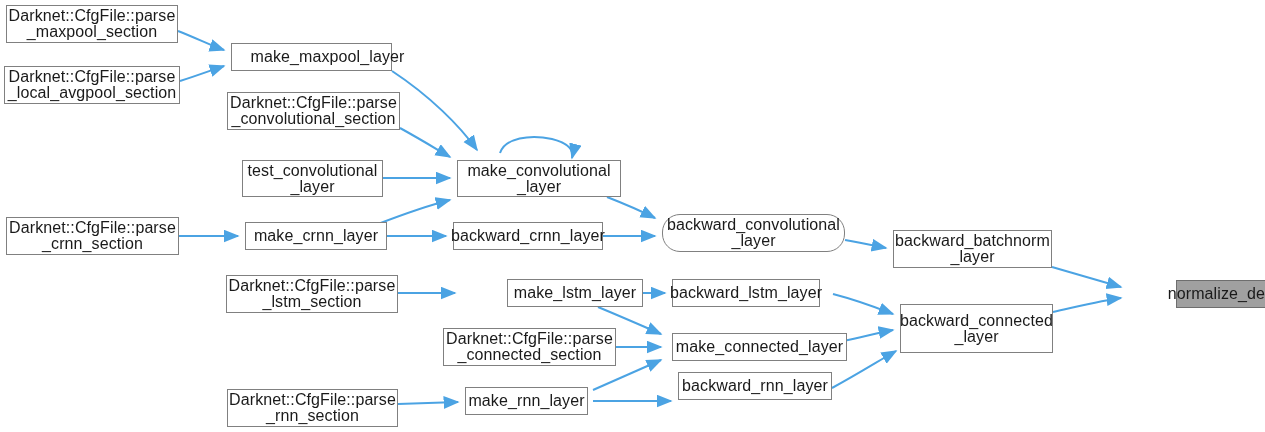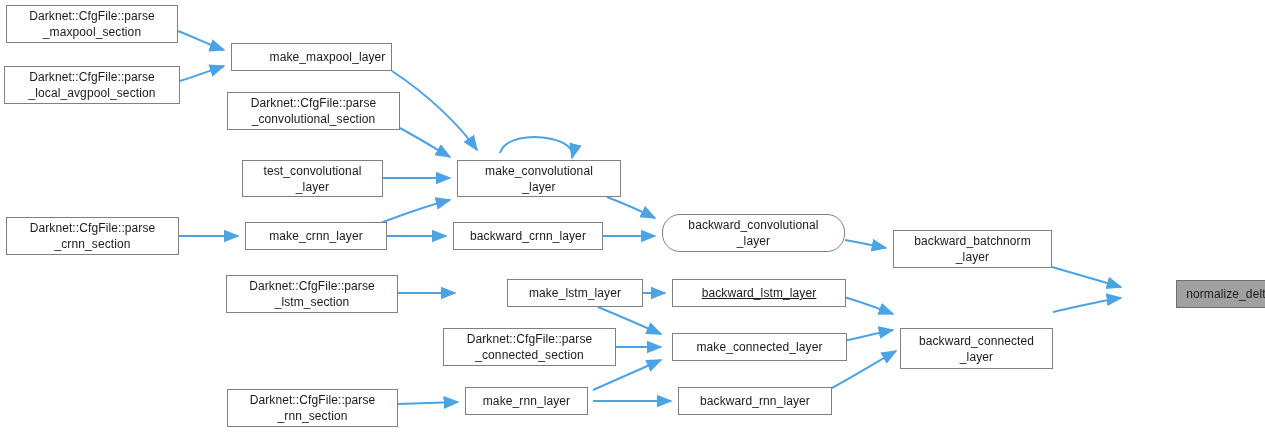--- a/index.html
+++ b/index.html
@@ -22,21 +22,21 @@
     width: 1265px;
     height: 432px;
     pointer-events: none;
   }
   .node {
     position: absolute;
     box-sizing: border-box;
     border: 1px solid #808080;
     background: #ffffff;
     color: #1a1a1a;
-    font-size: 12px;
+    font-size: 16px;
     line-height: 16px;
     letter-spacing: 0.1px;
     display: flex;
     align-items: center;
     justify-content: center;
     text-align: center;
     white-space: pre-line;
     padding: 0 4px;
   }
   .node.highlight {
@@ -103,25 +103,25 @@
 _crnn_section</span></div>
       <div class="node" style="left: 245px; top: 222px; width: 142px; height: 28px;"><span class="node-label">make_crnn_layer</span></div>
       <div class="node" style="left: 453px; top: 222px; width: 150px; height: 28px;"><span class="node-label">backward_crnn_layer</span></div>
       <div class="node" style="left: 662px; top: 214px; width: 183px; height: 38px; border-radius: 18px;"><span class="node-label">backward_convolutional
 _layer</span></div>
       <div class="node" style="left: 893px; top: 230px; width: 159px; height: 38px;"><span class="node-label">backward_batchnorm
 _layer</span></div>
       <div class="node" style="left: 226px; top: 275px; width: 172px; height: 38px;"><span class="node-label">Darknet::CfgFile::parse
 _lstm_section</span></div>
       <div class="node" style="left: 462px; top: 279px; width: 136px; height: 28px; margin-left: 45px;"><span class="node-label">make_lstm_layer</span></div>
-      <div class="node" style="left: 672px; top: 279px; width: 174px; height: 28px; text-decoration: underline;"><span class="node-label">backward_lstm_layer</span></div>
-      <div class="node" style="left: 900px; top: 304px; width: 153px; height: 41px; margin-top: 24px;"><span class="node-label">backward_connected
+      <div class="node" style="left: 672px; top: 279px; width: 148px; height: 28px;"><span class="node-label">backward_lstm_layer</span></div>
+      <div class="node" style="left: 900px; top: 304px; width: 153px; height: 49px;"><span class="node-label">backward_connected
 _layer</span></div>
       <div class="node highlight" style="left: 1128px; top: 280px; width: 133px; height: 28px;"><span class="node-label">normalize_delta_cpu</span></div>
       <div class="node" style="left: 443px; top: 328px; width: 173px; height: 38px;"><span class="node-label">Darknet::CfgFile::parse
 _connected_section</span></div>
       <div class="node" style="left: 672px; top: 333px; width: 175px; height: 28px;"><span class="node-label">make_connected_layer</span></div>
       <div class="node" style="left: 227px; top: 389px; width: 171px; height: 38px;"><span class="node-label">Darknet::CfgFile::parse
 _rnn_section</span></div>
       <div class="node" style="left: 465px; top: 387px; width: 123px; height: 28px;"><span class="node-label">make_rnn_layer</span></div>
-      <div class="node" style="left: 678px; top: 387px; width: 154px; height: 28px;"><span class="node-label">backward_rnn_layer</span></div>
+      <div class="node" style="left: 678px; top: 372px; width: 154px; height: 28px;"><span class="node-label">backward_rnn_layer</span></div>
     </div>
 </div>
 
 </body></html>

